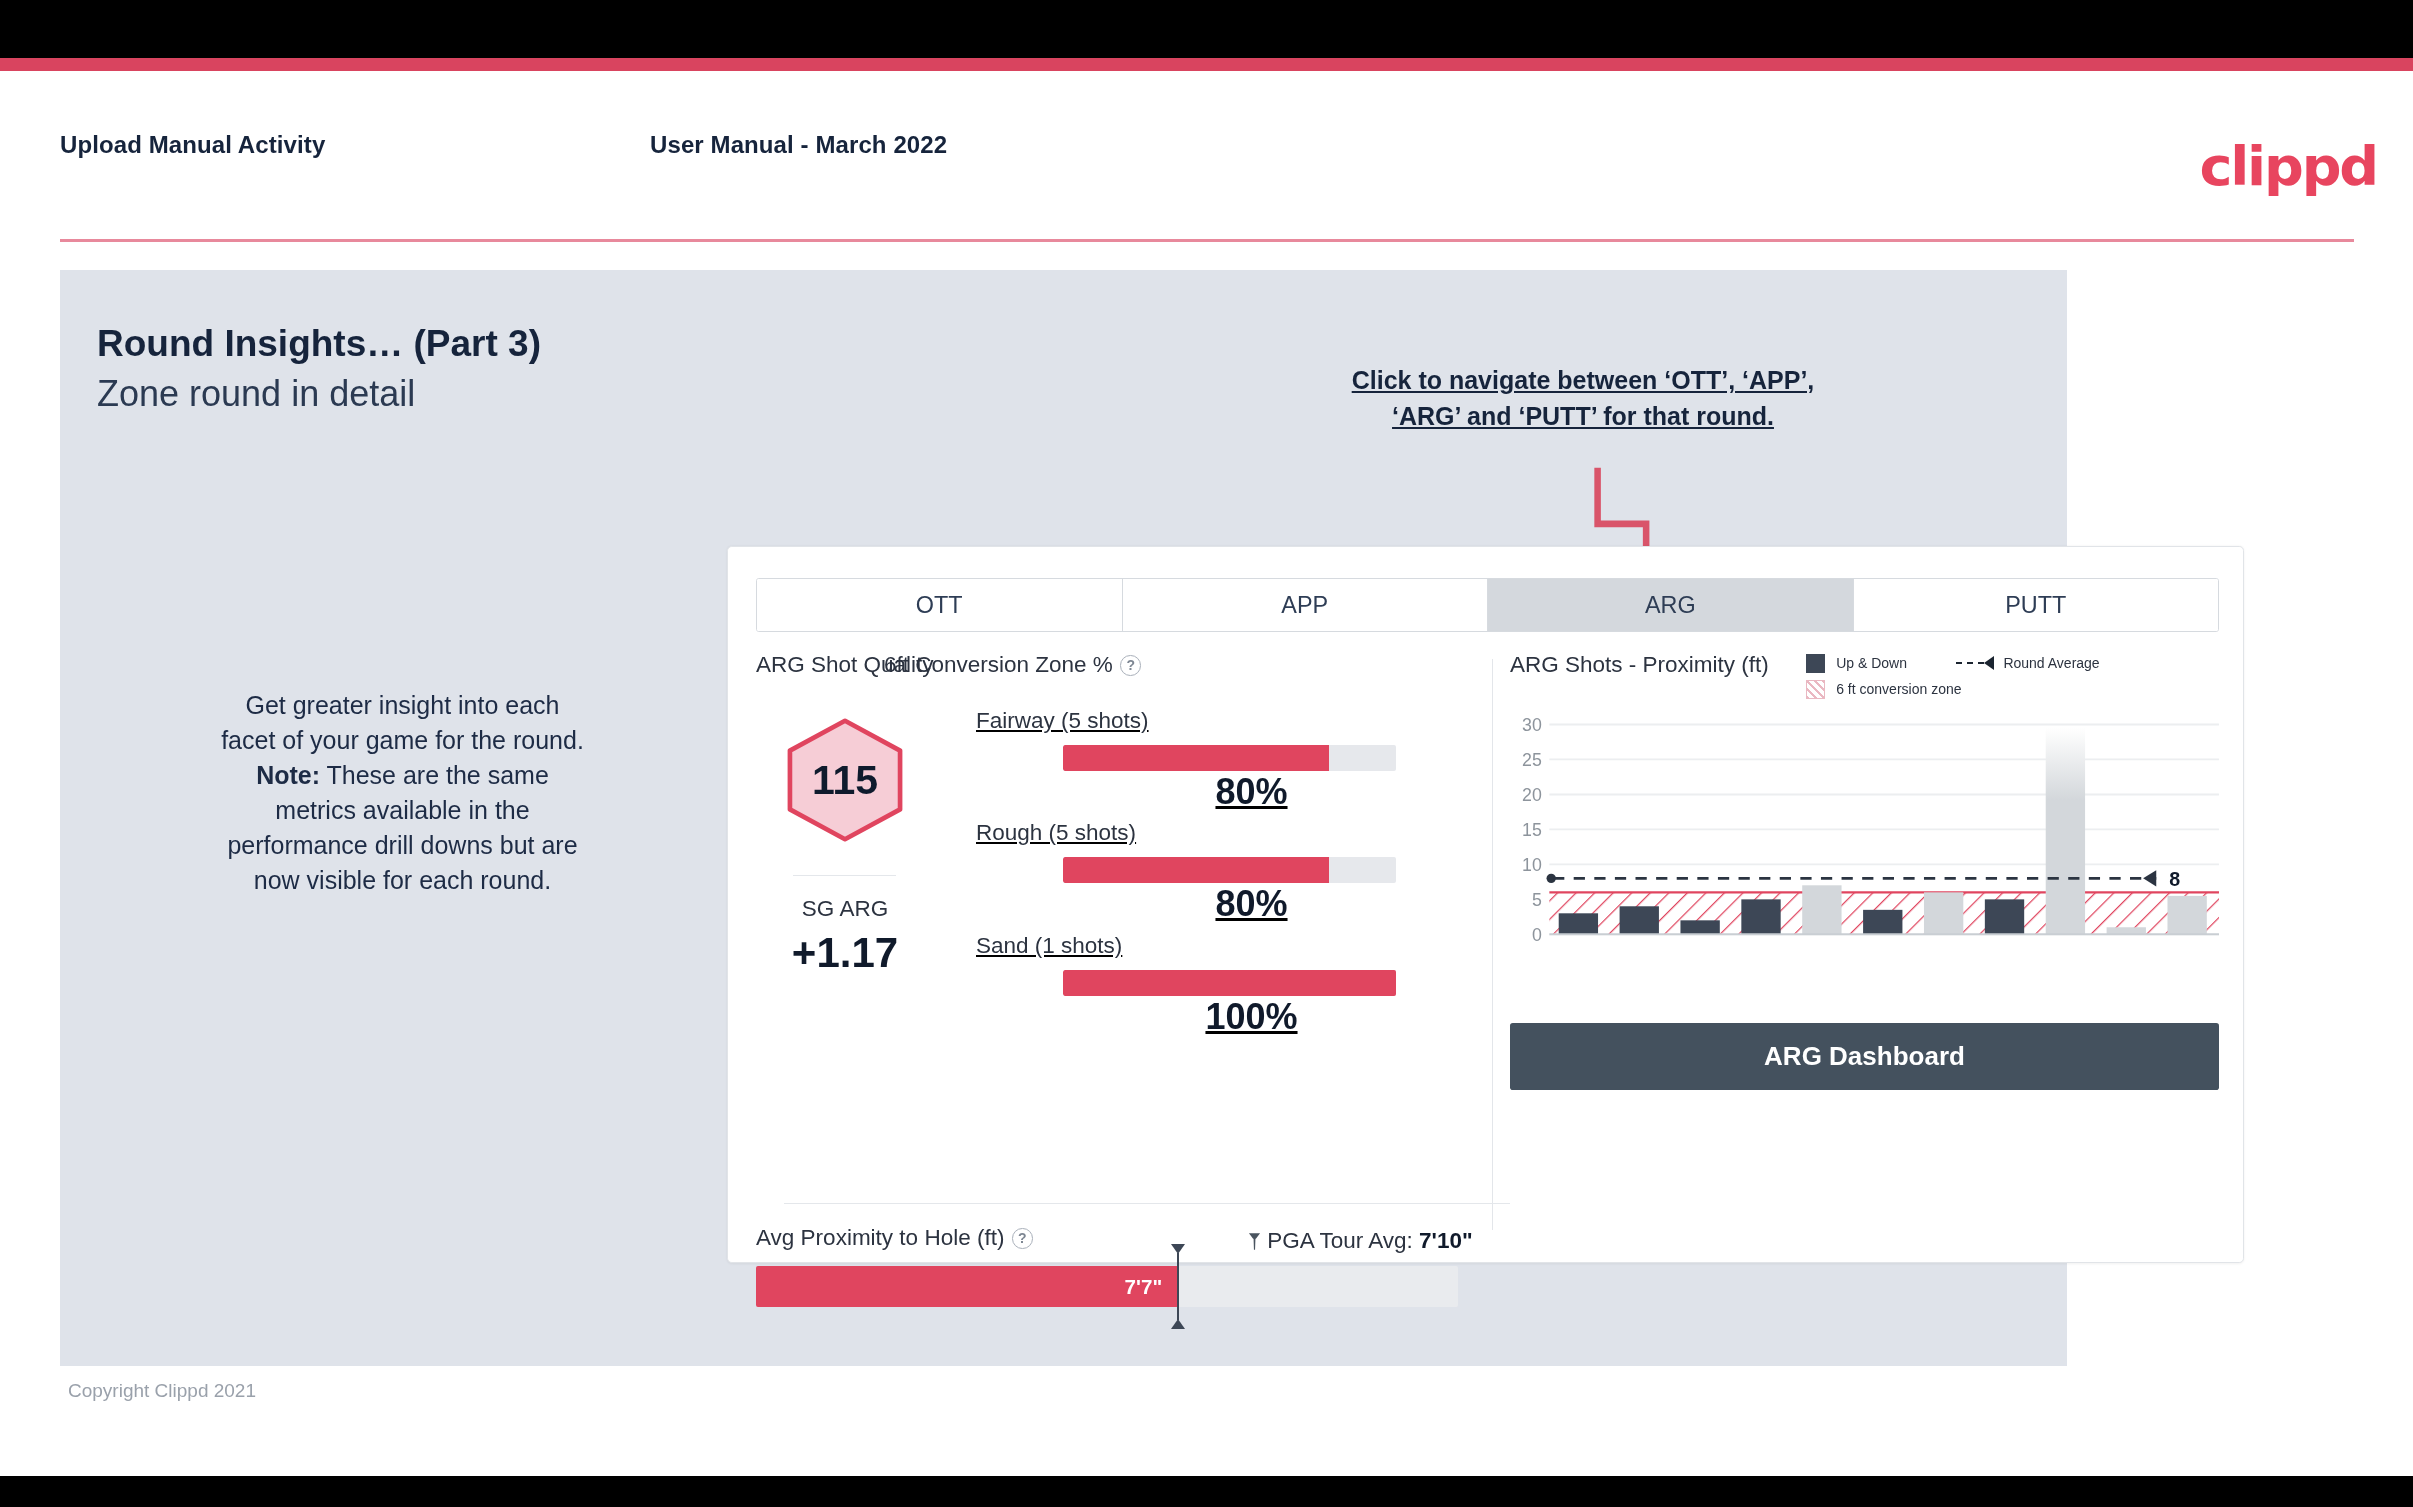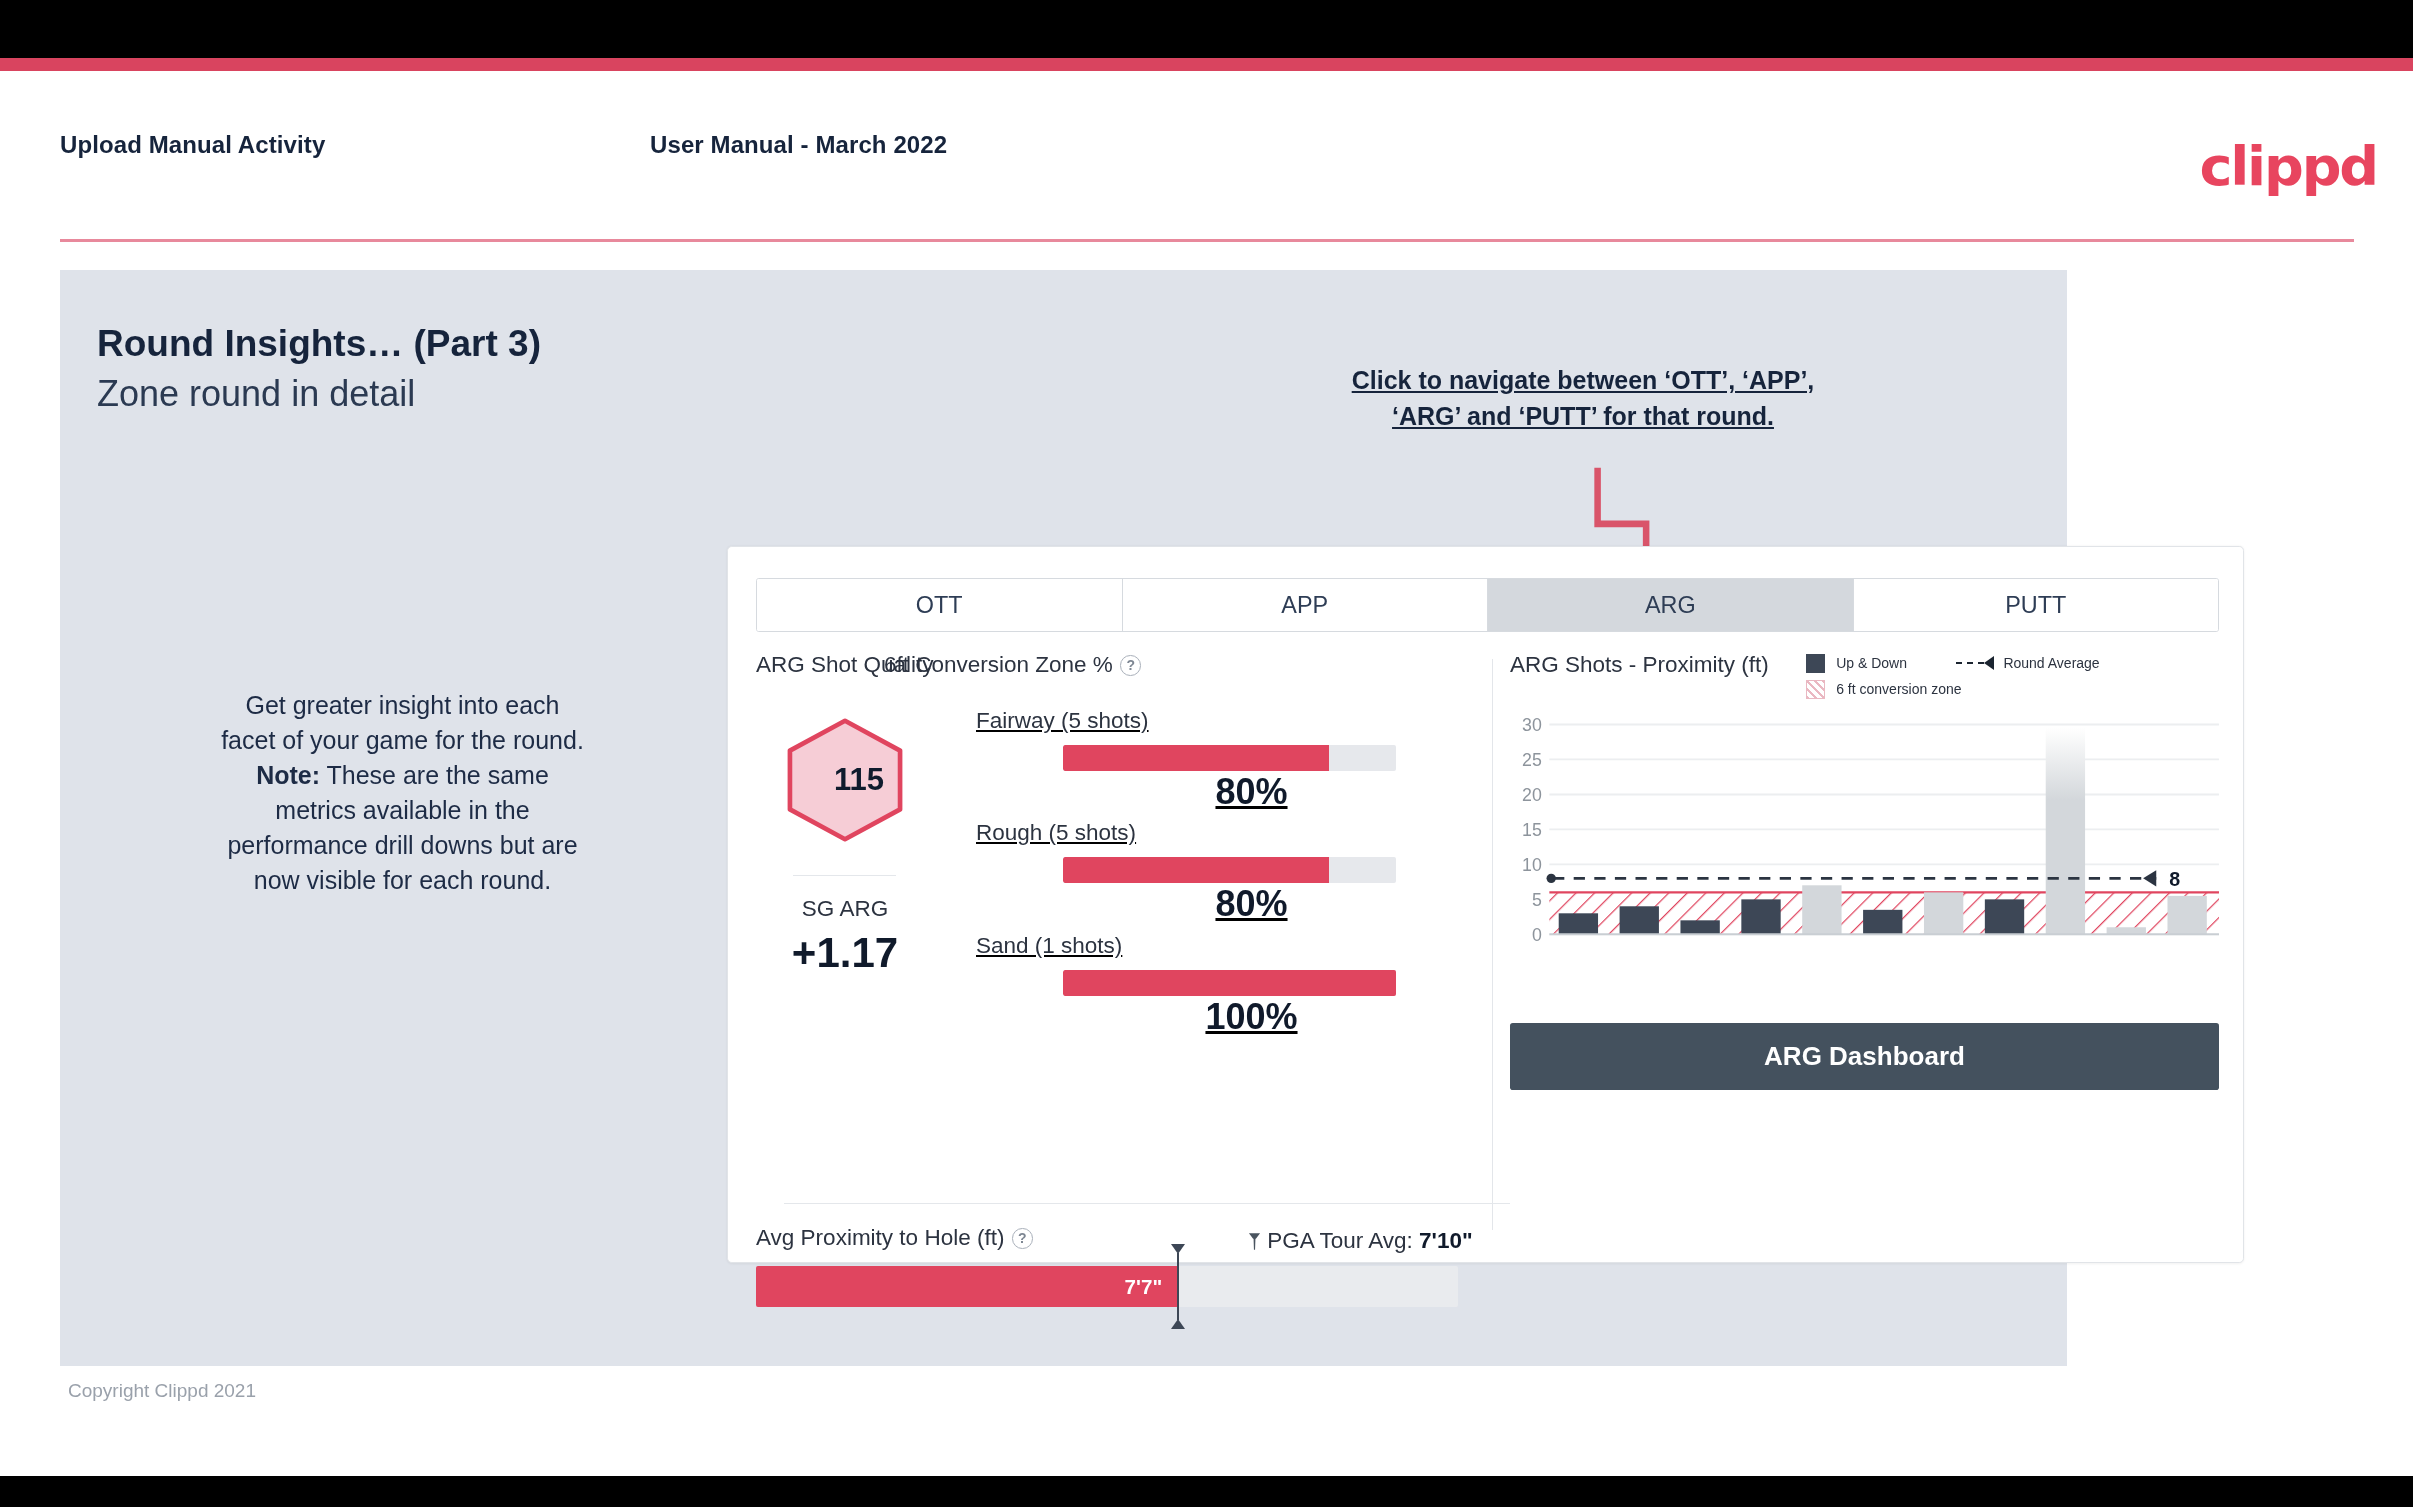--- a/index.html
+++ b/index.html
@@ -107,23 +107,23 @@
 
   .help-icon {
     display:inline-block; width:20.6px; height:20.6px; border:1.9px solid #a9b0ba;
     border-radius:50%; color:#7d8692; font-size:14px; line-height:18px;
     text-align:center; vertical-align:1.9px; margin-left:7.5px; font-weight:700;
   }
 
   
   .hexwrap { position:absolute; left:28px; top:67px; width:122px; height:126px; }
   .hex-num {
-    position:absolute; left:14px; top:0; width:122px; height:126px;
+    position:absolute; left:0; top:0; width:122px; height:126px;
     display:flex; align-items:center; justify-content:center;
-    font-size:31px; font-weight:700; color:#0f1b2d;
+    font-size:41px; font-weight:700; color:#0f1b2d;
   }
   .sg-div { position:absolute; left:37px; top:225px; width:103px; height:0.9px; background:#e4e7eb; }
   .sg-label {
     position:absolute; left:28px; top:246px; width:122px; text-align:center;
     font-size:22.5px; color:#2c3340;
   }
   .sg-value {
     position:absolute; left:19px; top:279px; width:140px; text-align:center;
     font-size:42px; font-weight:700; color:#101a2b;
   }

